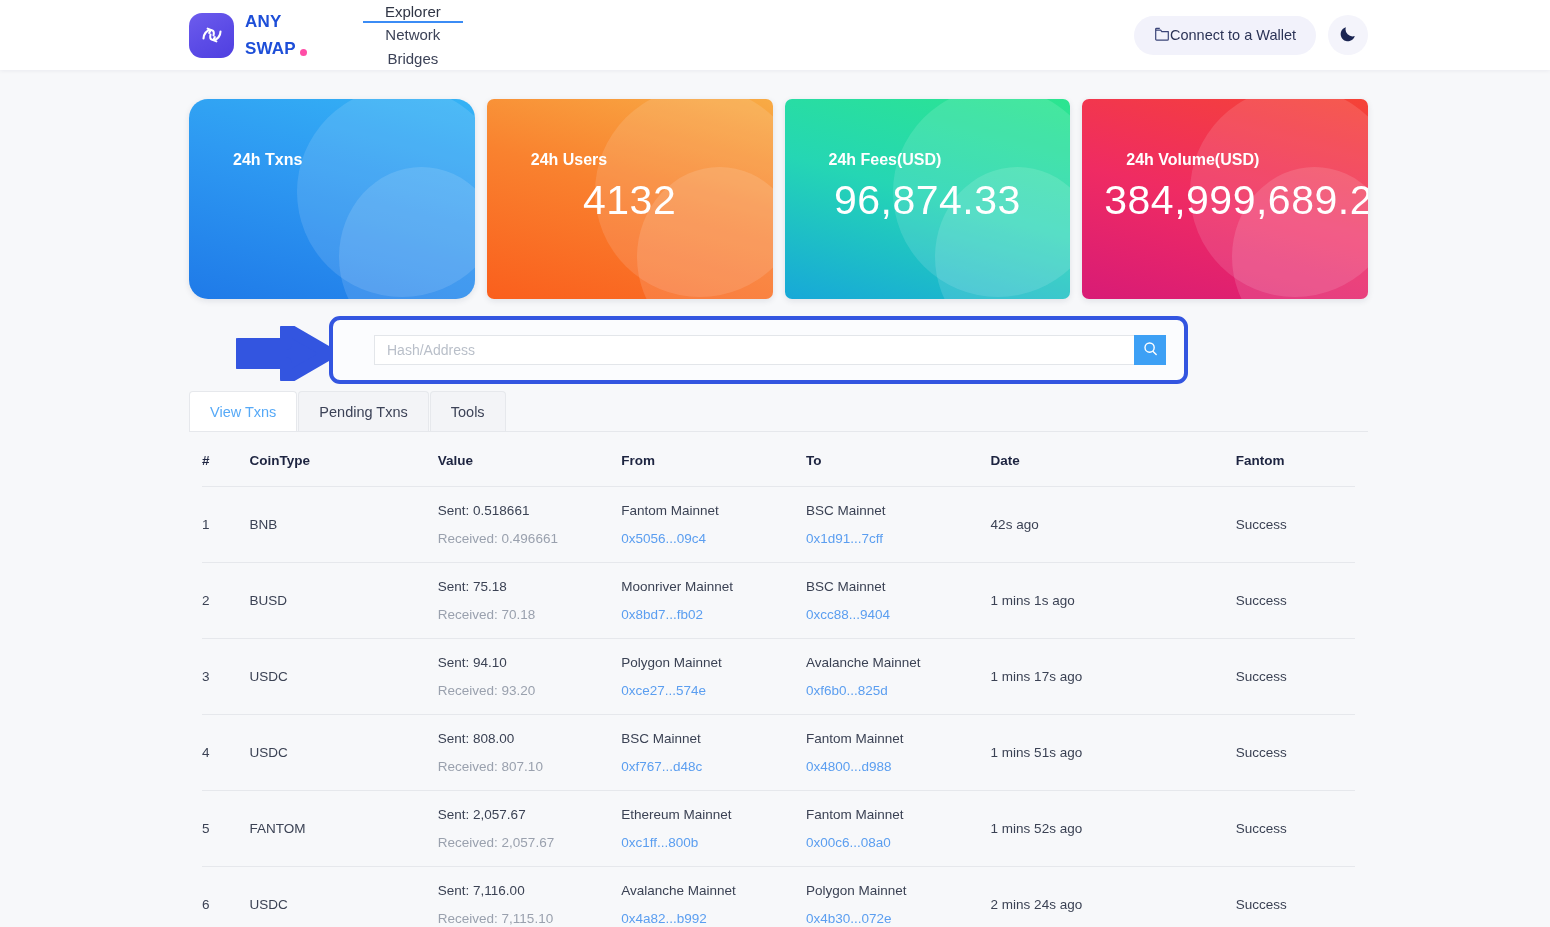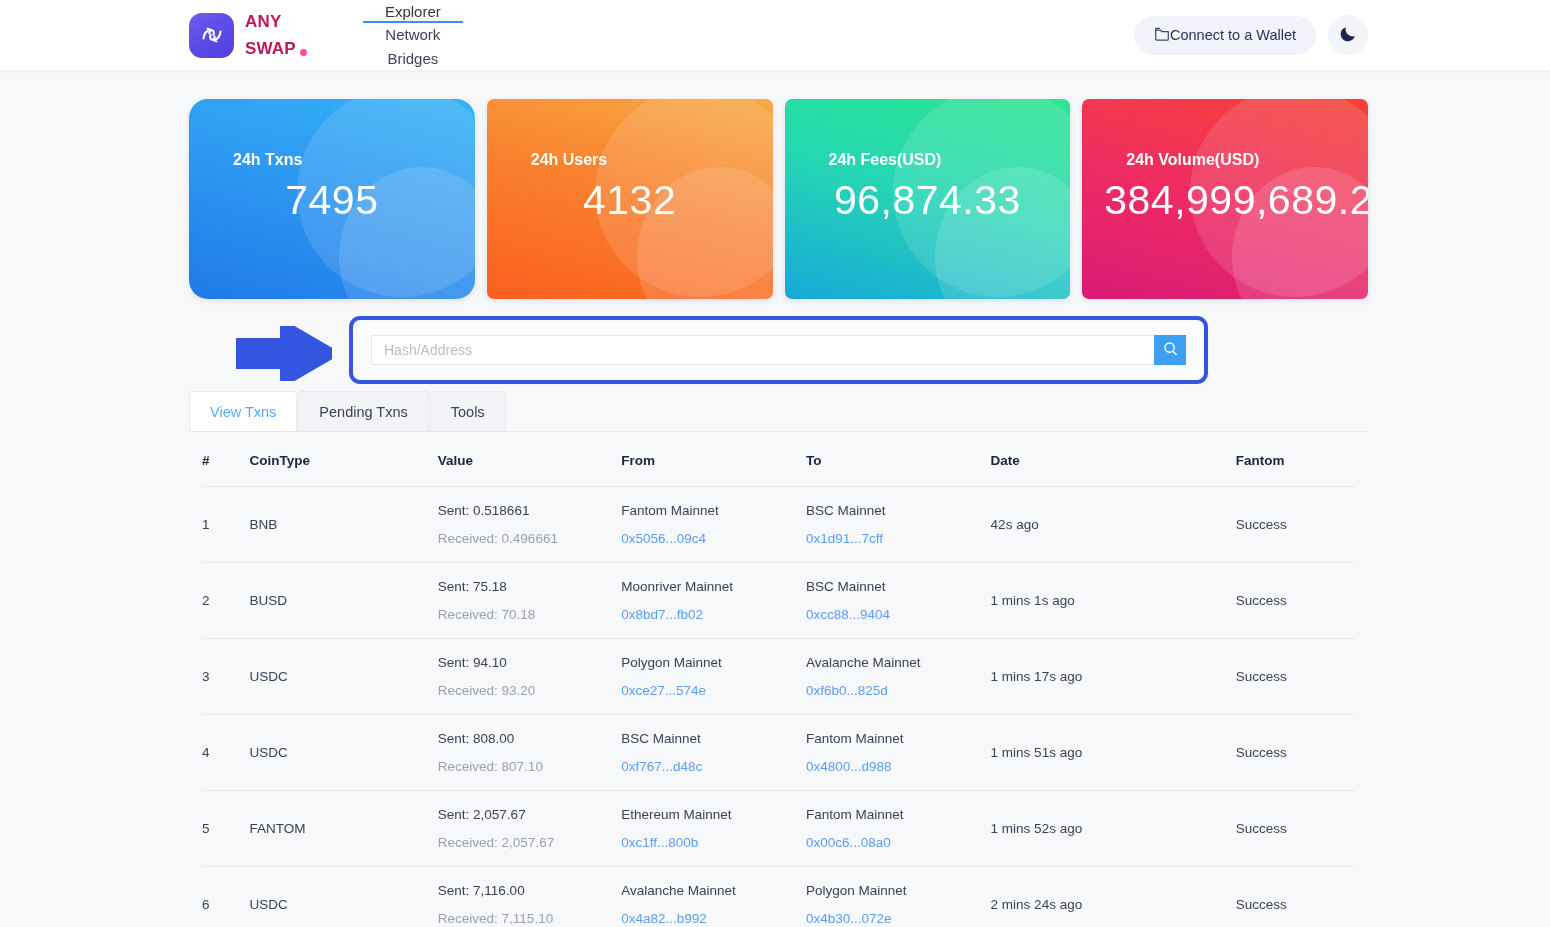--- a/index.html
+++ b/index.html
@@ -26,21 +26,21 @@
   }
   .brand { display: flex; align-items: center; gap: 11px; }
   .brand-mark {
     width: 45px; height: 45px; border-radius: 13px;
     background: linear-gradient(150deg, #6d5ced 0%, #5b4be6 55%, #4f3fe0 100%);
     display: flex; align-items: center; justify-content: center;
     flex: 0 0 45px;
   }
   .brand-text {
     font-weight: 800; font-size: 17px; line-height: 16px;
-    color: #be185d; letter-spacing: .2px;
+    color: #1d4ed8; letter-spacing: .2px;
     position: relative; padding-right: 11px;
   }
   .brand-text .l2 { display: block; margin-top: 11px; }
   .brand-dot {
     position: absolute; right: 0; bottom: 1px;
     width: 7px; height: 7px; border-radius: 50%;
     background: #ff4da6;
   }
   .nav { display: flex; align-items: center; margin-left: 56px; height: 70px; flex-direction: column; }
   .nav-item {
@@ -100,25 +100,25 @@
   
   .search-row {
     position: relative; height: 80px; margin-top: 11px;
     display: flex; align-items: center;
   }
   .arrow-annot {
     position: absolute; left: 47px; top: 16px;
     width: 96px; height: 55px;
   }
   .search-highlight {
-    position: absolute; left: 160px; top: 6px;
+    position: absolute; left: 140px; top: 6px;
     width: 859px; height: 68px;
     border: 4px solid #3355e0; border-radius: 11px;
     background: #fbfcfe;
-    display: flex; align-items: center;
+    display: flex; align-items: center; padding-left: 23px;
   }
   .search-wrap {
     display: flex; margin: 0 18px; width: 100%;
     height: 30px;
   }
   .search-input {
     flex: 1 1 auto; height: 30px;
     border: 1px solid #e3e6ea; border-right: none;
     background: #fff; outline: none;
     padding: 0 12px; font-size: 14px; color: #3b4254;
@@ -224,21 +224,20 @@
 </div>
 
 <div class="page">
 
   <div class="cards">
 
     <div class="card blue">
       <span class="c1"></span>
       <span class="c2"></span>
       <div class="card-label">24h Txns</div>
-      <div class="card-value">7495</div>
     </div>
 
     <div class="card orange">
       <span class="c1"></span>
       <span class="c2"></span>
       <div class="card-label">24h Users</div>
       <div class="card-value">4132</div>
     </div>
 
     <div class="card green">

